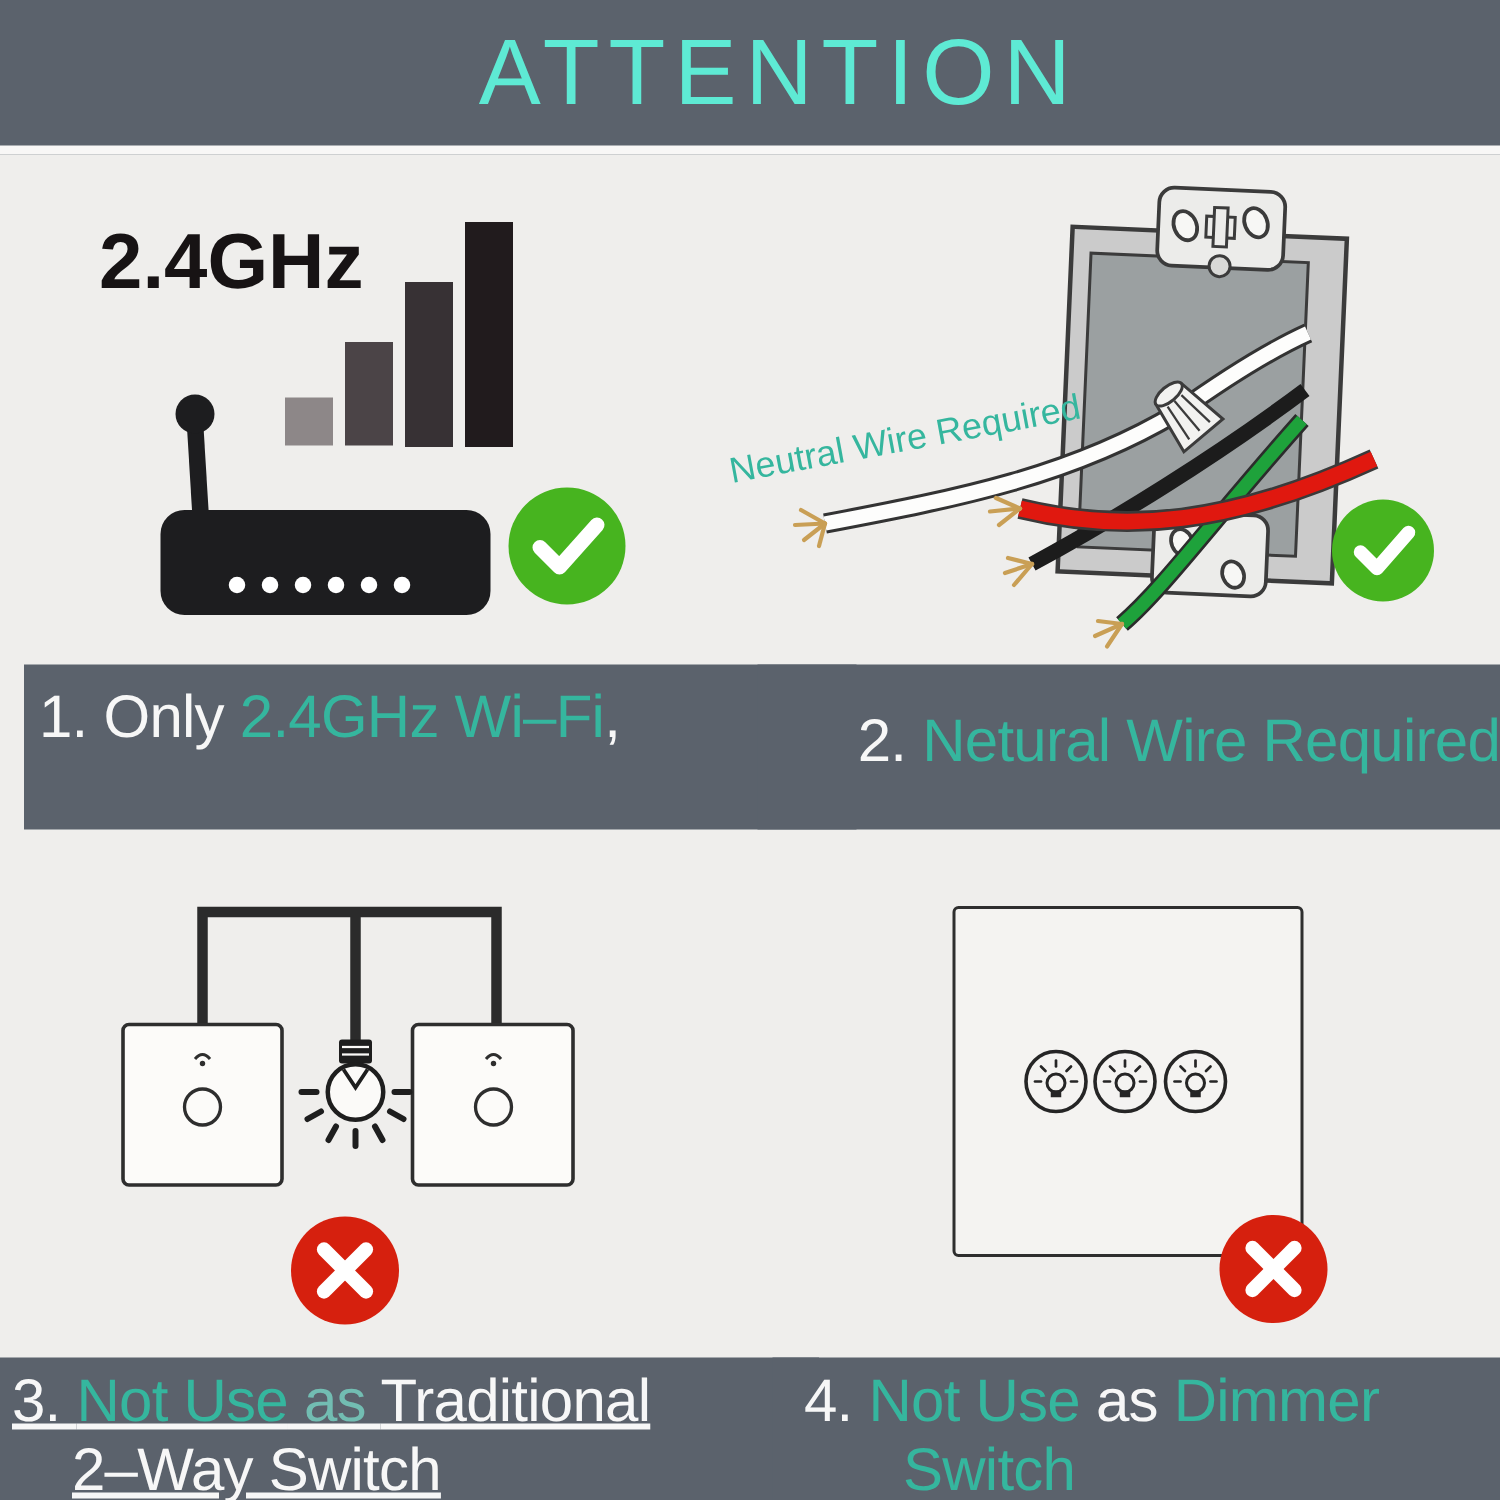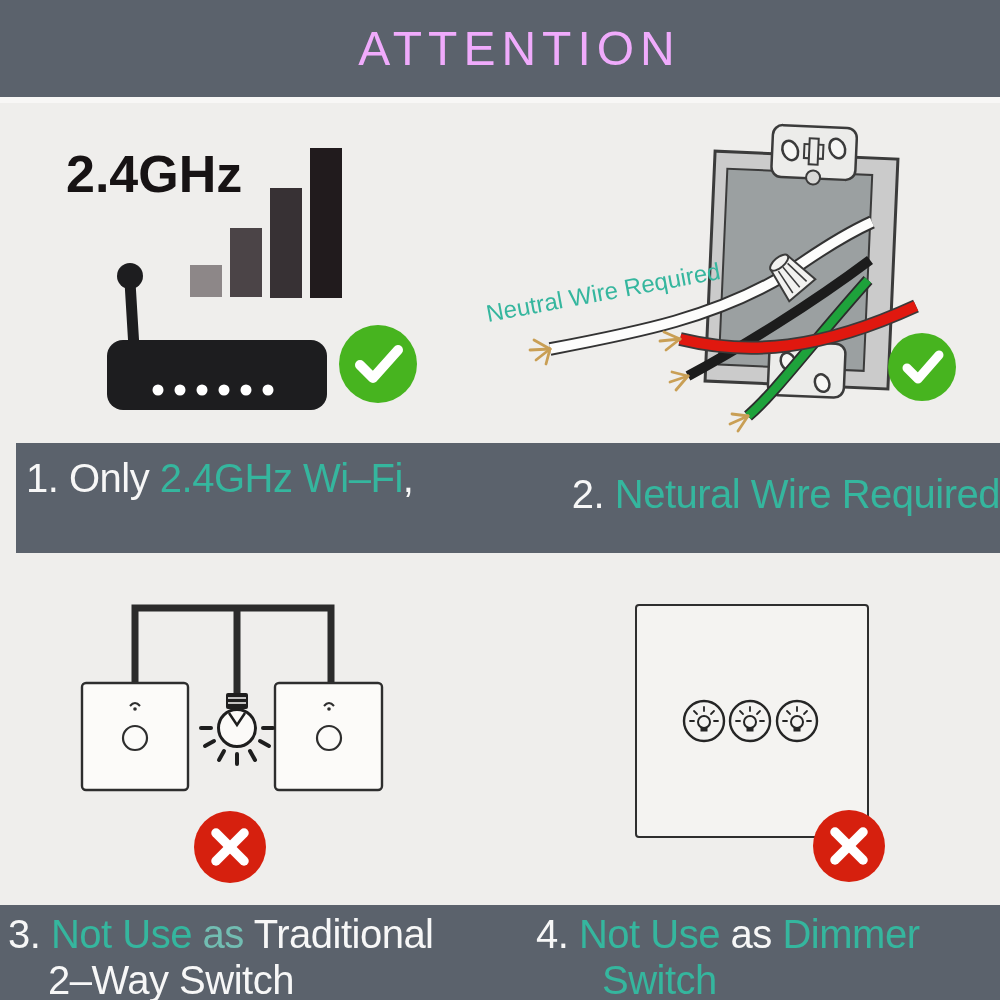--- a/index.html
+++ b/index.html
@@ -6,33 +6,33 @@
     --slate:#5b626c; --page_bg:#efeeec; --teal:#35b69e; --teal_muted:#72bdb2;
     --white_text:#f7f7f7; --green:#47b41f; --red:#d6200e; --ink:#1d1d1f;
   }
   *{margin:0;padding:0;box-sizing:border-box;}
   html,body{width:1000px;height:1000px;}
   body{font-family:"Liberation Sans",sans-serif;background:var(--page_bg,#efeeec);}
   .page{position:relative;width:1000px;height:1000px;overflow:hidden;background:var(--page_bg,#efeeec);}
 
   .banner{position:absolute;left:0;top:0;width:1000px;height:103px;background:var(--slate,#5b626c);
           display:flex;align-items:center;justify-content:center;border-bottom:6px solid #f8f7f6;}
-  .banner h1{color:#f0abfc;font-size:48px;font-weight:300;letter-spacing:6px;margin-left:39px;}
+  .banner h1{color:#5eead4;font-size:62px;font-weight:300;letter-spacing:6px;margin-left:39px;}
 
   svg{position:absolute;display:block;}
   #svg-wifi{left:40px;top:120px;}
   #svg-box{left:480px;top:110px;}
   #svg-twoway{left:40px;top:585px;}
   #svg-dimmer{left:600px;top:585px;}
 
   .caption{position:absolute;background:var(--slate,#5b626c);color:var(--white_text,#f7f7f7);
            font-size:40px;letter-spacing:-0.5px;line-height:46px;white-space:nowrap;}
   #cap1{left:16px;top:443px;width:555px;height:110px;padding:12px 0 0 10px;}
   #cap2{left:505px;top:443px;width:495px;height:110px;padding:28px 0 0 22px;text-align:right;}
-  #cap3{left:0;top:905px;width:546px;height:95px;padding:6px 0 0 8px;}
+  #cap3{left:0;top:905px;width:546px;height:95px;padding:6px 0 0 8px;text-decoration:underline;}
   #cap4{left:515px;top:905px;width:493px;height:116px;padding:6px 0 16px 21px;}
   .indent-c1{padding-left:54px;}
   .indent-c3{padding-left:40px;}
   .indent-c4{padding-left:66px;}
   .t{color:var(--teal,#35b69e);}
   .tm{color:var(--teal_muted,#72bdb2);}
   .w{color:var(--white_text,#f7f7f7);}
 </style>
 </head>
 <body>

